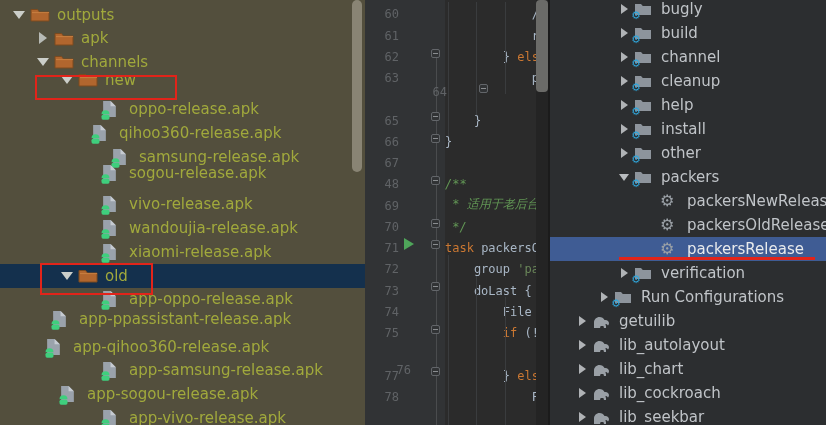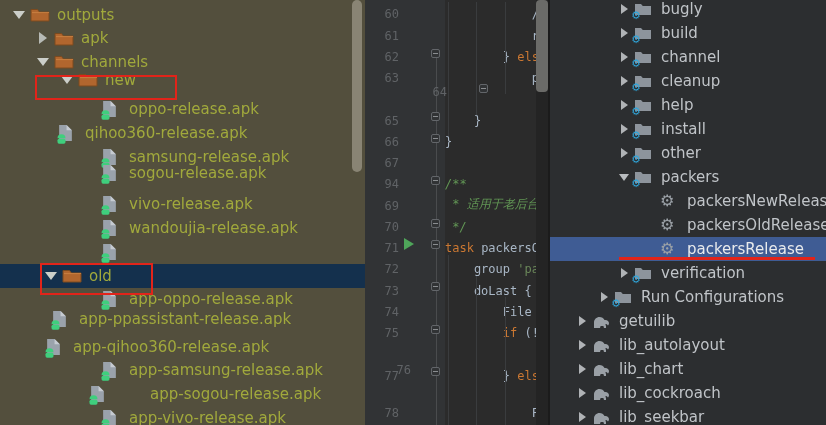--- a/index.html
+++ b/index.html
@@ -143,37 +143,37 @@
               <path d="M8 1l5 5H8z" fill="#c6cbd1"></path>
             </svg>
     <svg class="robot" width="11" height="11" viewBox="0 0 11 11">
       <path d="M1.5 5.2a4 4 0 018 0z" fill="#3fcf7d"></path>
       <rect x="1.5" y="5.7" width="8" height="5" rx="1.6" fill="#3fcf7d"></rect>
     </svg>
   </span>
 </span>
     <span class="lbl">oppo-release.apk</span>
   </div>
-      <div class="lrow" style="top: 121.6px; padding-left: 58px;">
+      <div class="lrow" style="top: 121.6px; padding-left: 92px;">
 
     <span class="iconbox">
   <span class="apkwrap">
     <svg width="15" height="18" viewBox="0 0 14 17">
               <path d="M1 1h7l5 5v10H1z" fill="#9aa2ab"></path>
               <path d="M8 1l5 5H8z" fill="#c6cbd1"></path>
             </svg>
     <svg class="robot" width="11" height="11" viewBox="0 0 11 11">
       <path d="M1.5 5.2a4 4 0 018 0z" fill="#3fcf7d"></path>
       <rect x="1.5" y="5.7" width="8" height="5" rx="1.6" fill="#3fcf7d"></rect>
     </svg>
   </span>
 </span>
     <span class="lbl">qihoo360-release.apk</span>
   </div>
-      <div class="lrow" style="top: 145.32px; padding-left: 102px;">
+      <div class="lrow" style="top: 145.32px; padding-left: 102px; margin-left: 10px;">
 
     <span class="iconbox">
   <span class="apkwrap">
     <svg width="15" height="18" viewBox="0 0 14 17">
               <path d="M1 1h7l5 5v10H1z" fill="#9aa2ab"></path>
               <path d="M8 1l5 5H8z" fill="#c6cbd1"></path>
             </svg>
     <svg class="robot" width="11" height="11" viewBox="0 0 11 11">
       <path d="M1.5 5.2a4 4 0 018 0z" fill="#3fcf7d"></path>
       <rect x="1.5" y="5.7" width="8" height="5" rx="1.6" fill="#3fcf7d"></rect>
@@ -237,22 +237,23 @@
     <svg width="15" height="18" viewBox="0 0 14 17">
               <path d="M1 1h7l5 5v10H1z" fill="#9aa2ab"></path>
               <path d="M8 1l5 5H8z" fill="#c6cbd1"></path>
             </svg>
     <svg class="robot" width="11" height="11" viewBox="0 0 11 11">
       <path d="M1.5 5.2a4 4 0 018 0z" fill="#3fcf7d"></path>
       <rect x="1.5" y="5.7" width="8" height="5" rx="1.6" fill="#3fcf7d"></rect>
     </svg>
   </span>
 </span>
-  </div>
-      <div class="lrow sel" style="top: 263.92px; padding-left: 40px;">
+    <span class="lbl">xiaomi-release.apk</span>
+  </div>
+      <div class="lrow sel" style="top: 263.92px; padding-left: 56px;">
     <span class="arrowbox">
           <span class="arr exp"></span>
         </span>
     <span class="iconbox">
   <svg width="20" height="15" viewBox="0 0 20 15">
     <path d="M1 2.5h6.5l2 2.5H19v9H1z" fill="#b1662e" stroke="#7c4a1e" stroke-width="1"></path>
     <path d="M2 5.6h17" stroke="#c87f41" stroke-width="1"></path>
   </svg>
 </span>
     <span class="lbl">old</span>
@@ -314,21 +315,21 @@
               <path d="M8 1l5 5H8z" fill="#c6cbd1"></path>
             </svg>
     <svg class="robot" width="11" height="11" viewBox="0 0 11 11">
       <path d="M1.5 5.2a4 4 0 018 0z" fill="#3fcf7d"></path>
       <rect x="1.5" y="5.7" width="8" height="5" rx="1.6" fill="#3fcf7d"></rect>
     </svg>
   </span>
 </span>
     <span class="lbl">app-samsung-release.apk</span>
   </div>
-      <div class="lrow" style="top: 382.52px; padding-left: 90px; gap: 33px;">
+      <div class="lrow" style="top: 382.52px; padding-left: 60px;">
 
     <span class="iconbox">
   <span class="apkwrap">
     <svg width="15" height="18" viewBox="0 0 14 17">
               <path d="M1 1h7l5 5v10H1z" fill="#9aa2ab"></path>
               <path d="M8 1l5 5H8z" fill="#c6cbd1"></path>
             </svg>
     <svg class="robot" width="11" height="11" viewBox="0 0 11 11">
       <path d="M1.5 5.2a4 4 0 018 0z" fill="#3fcf7d"></path>
       <rect x="1.5" y="5.7" width="8" height="5" rx="1.6" fill="#3fcf7d"></rect>
@@ -405,21 +406,21 @@
           <span class="foldmark"></span>
         </span>
     <pre class="codepre"><span class="p">}</span></pre>
   </div>
       <div class="eline" style="top: 148.75px;">
     <span class="lnum">67</span>
     <span class="lgut"></span>
     <pre class="codepre"></pre>
   </div>
       <div class="eline" style="top: 170px;">
-    <span class="lnum">94</span>
+    <span class="lnum">48</span>
     <span class="lgut">
           <span class="foldmark"></span>
         </span>
     <pre class="codepre"><span class="c">/**</span></pre>
   </div>
       <div class="eline" style="top: 191.25px;">
     <span class="lnum">69</span>
     <span class="lgut"></span>
     <pre class="codepre"><span class="c"> * 适用于老后台</span><span class="selblock">   </span></pre>
   </div>
@@ -467,21 +468,21 @@
     <span class="lgut"></span>
     <pre class="codepre"><span class="p">            pr</span></pre>
   </div>
       <div class="eline" style="top: 361.25px;">
     <span class="lnum">77</span>
     <span class="lgut">
           <span class="foldmark"></span>
         </span>
     <pre class="codepre"><span class="p">        } </span><span class="k">else</span></pre>
   </div>
-      <div class="eline" style="top: 382.5px; margin-top: 16px;">
+      <div class="eline" style="top: 382.5px;">
     <span class="lnum">78</span>
     <span class="lgut"></span>
     <pre class="codepre"><span class="p">            Fi</span></pre>
   </div>
       <div class="eline" style="top: 400px; margin-top: 36px;">
     <span class="lnum">79</span>
     <span class="lgut">
           <span class="foldmark"></span>
         </span>
     <pre class="codepre"><span class="k">            if</span></pre>

